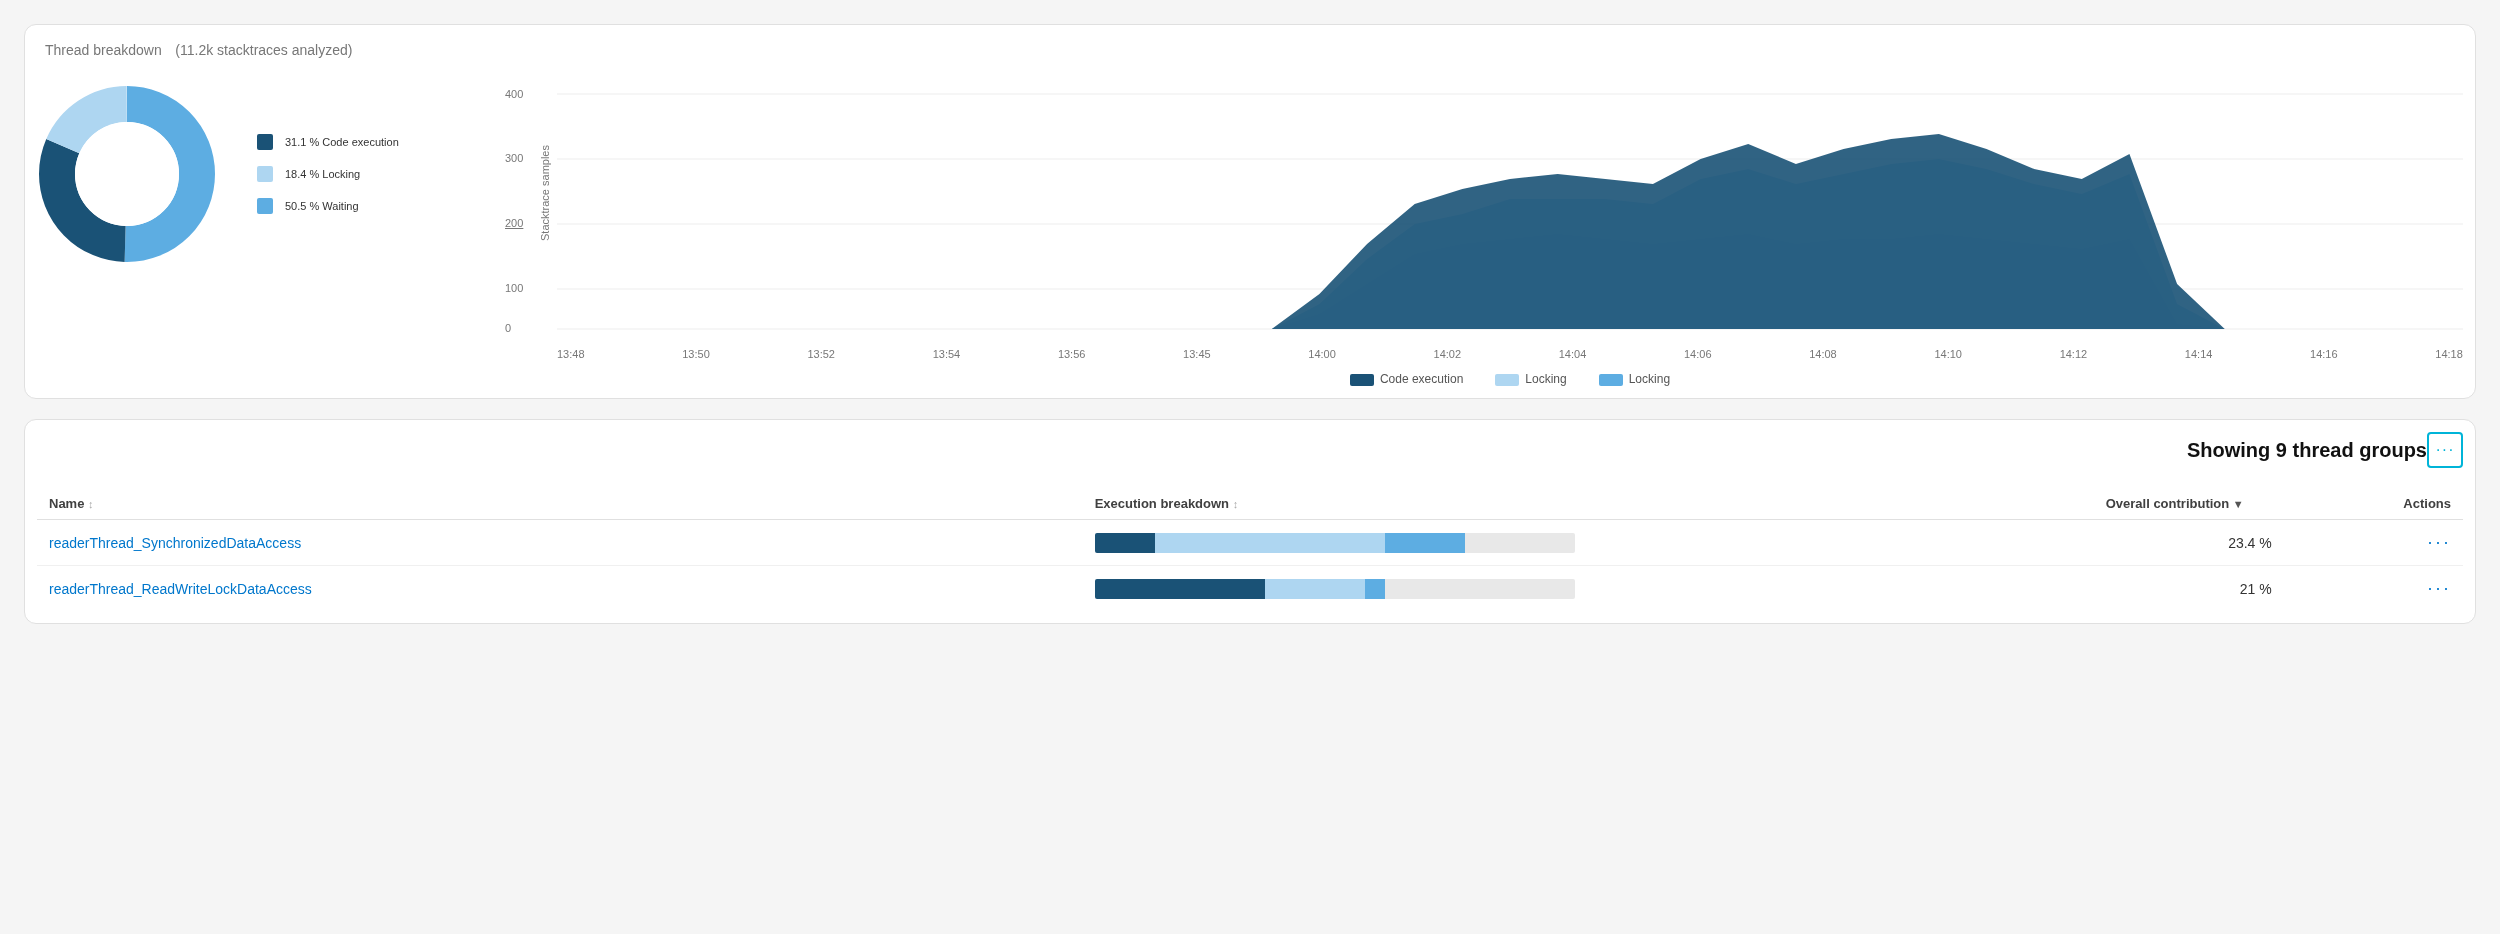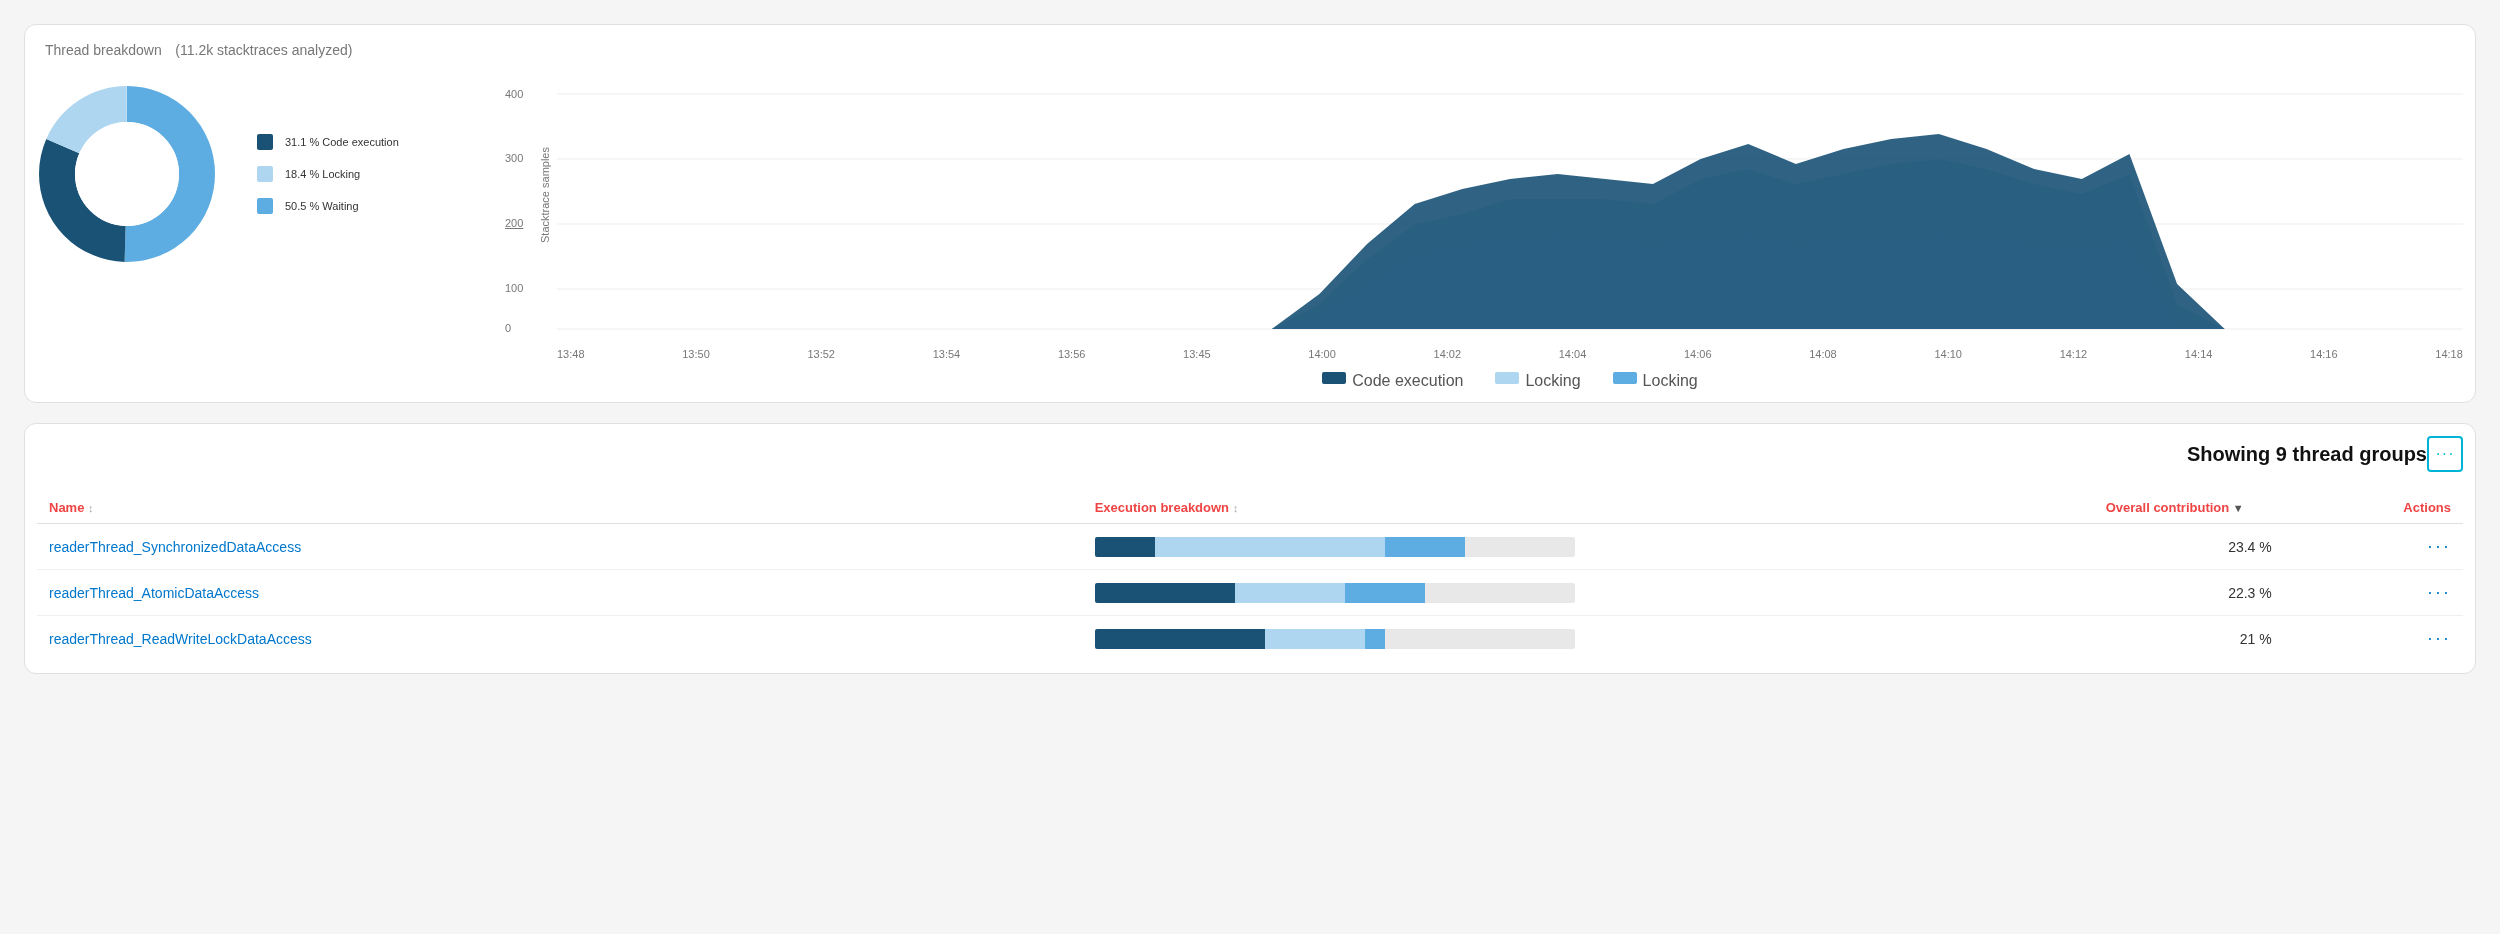--- a/index.html
+++ b/index.html
@@ -80,23 +80,23 @@
       height: 260px;
     }
     .chart-legend {
       display: flex;
       gap: 32px;
       margin-top: 12px;
       justify-content: center;
     }
     .chart-legend-item {
       display: flex;
-      align-items: flex-start;
+      align-items: flex-end;
       gap: 6px;
-      font-size: 16px;
+      font-size: 12px;
       color: #555;
     }
     .chart-legend-icon {
       width: 24px;
       height: 12px;
       border-radius: 2px;
     }
     
     .thread-groups-header {
       display: flex;
@@ -126,21 +126,21 @@
     
     .table {
       width: 100%;
       border-collapse: collapse;
     }
     .table th {
       text-align: left;
       padding: 8px 12px;
       font-size: 13px;
       font-weight: 600;
-      color: #ef4444;
+      color: #404040;
       border-bottom: 1px solid #e0e0e0;
     }
     .table th.sortable::after {
       content: ' ↕';
       font-size: 11px;
       color: #aaa;
     }
     .table th.sorted-desc::after {
       content: ' ▼';
       font-size: 11px;
@@ -347,37 +347,20 @@
               <div class="exec-bar-seg" style="background:#5dade2;width:80px;"></div>
               <div class="exec-bar-seg" style="background:#e8e8e8;width:110px;"></div>
             </div>
           </td>
           <td class="contribution-cell col-contrib">23.4 %</td>
           <td class="col-actions" style="text-align:right;">
             <span class="actions-cell">···</span>
           </td>
         </tr>
 
-        <tr class="table-row">
-          <td class="col-name">
-            <a class="thread-name-link" href="#">readerThread_AtomicDataAccess</a>
-          </td>
-          <td class="col-exec">
-            <div class="exec-bar-wrapper">
-              <div class="exec-bar-seg" style="background:#1a5276;width:140px;"></div>
-              <div class="exec-bar-seg" style="background:#aed6f1;width:110px;"></div>
-              <div class="exec-bar-seg" style="background:#5dade2;width:80px;"></div>
-              <div class="exec-bar-seg" style="background:#e8e8e8;width:150px;"></div>
-            </div>
-          </td>
-          <td class="contribution-cell col-contrib">22.3 %</td>
-          <td class="col-actions" style="text-align:right;">
-            <span class="actions-cell">···</span>
-          </td>
-        </tr>
 
         <tr class="table-row">
           <td class="col-name">
             <a class="thread-name-link" href="#">readerThread_ReadWriteLockDataAccess</a>
           </td>
           <td class="col-exec">
             <div class="exec-bar-wrapper">
               <div class="exec-bar-seg" style="background:#1a5276;width:170px;"></div>
               <div class="exec-bar-seg" style="background:#aed6f1;width:100px;"></div>
               <div class="exec-bar-seg" style="background:#5dade2;width:20px;"></div>

